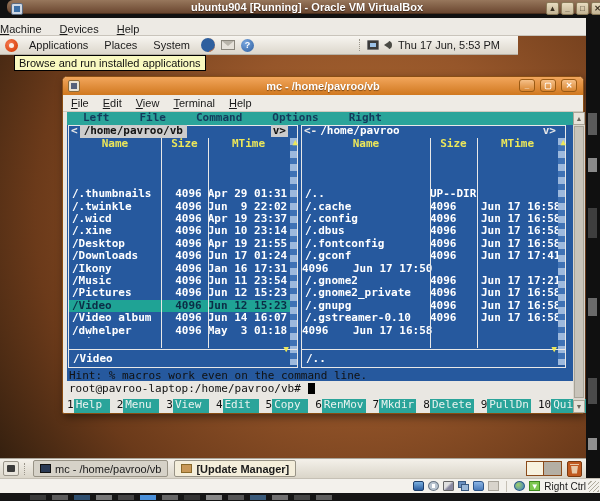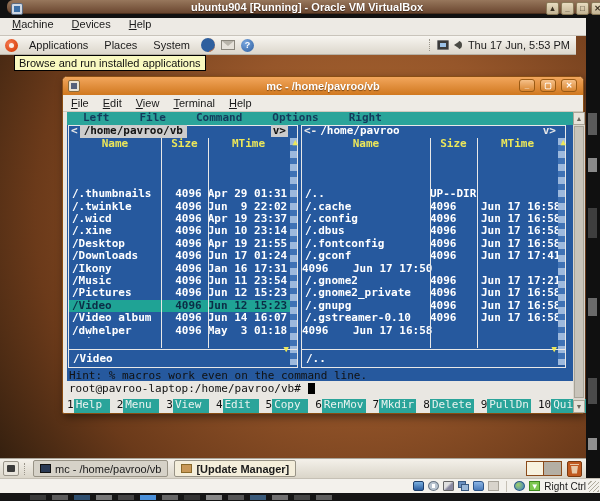--- a/index.html
+++ b/index.html
@@ -13,48 +13,48 @@
     display:flex;align-items:center;color:#fff;font-weight:bold;border-radius:6px;}
   .vbox-title{position:absolute;left:0;right:0;text-align:center;font-size:11px;
     text-shadow:0 1px 1px #3a2414;}
   .vbox-appicon{position:absolute;left:4px;top:3px;width:12px;height:12px;border-radius:2px;
     background:#cfd8e4;border:1px solid #5a6a80;}
   .vbox-appicon:after{content:"";position:absolute;left:2px;top:2px;width:6px;height:6px;background:#3b6ea5;}
   .wbtns{position:absolute;right:3px;top:2px;display:flex;gap:2px;}
   .wbtn{width:13px;height:13px;background:linear-gradient(#e8dcc0,#c3b393);border:1px solid #8a7a58;
     border-radius:2px;color:#3a3020;font-size:8px;line-height:11px;text-align:center;font-weight:bold;}
   .vbox-menubar{position:absolute;left:0;top:18px;width:586px;height:18px;background:#edeae4;
-    border-bottom:1px solid #c9c4bb;display:flex;align-items:flex-start;gap:18px;padding-left:12px;color:#1a1a1a;}
+    border-bottom:1px solid #c9c4bb;display:flex;align-items:flex-end;gap:18px;padding-left:0;color:#1a1a1a;}
   .hostmenu{display:inline-block;}
   .hostmenu::first-letter{text-decoration:underline;}
 
   
   .desktop{position:absolute;left:0;top:36px;width:586px;height:422px;
     background:radial-gradient(circle at 62% 42%,#b06c30 0%,#96562a 40%,#6b3a1a 75%,#35200f 100%);}
   .desktop-label{position:absolute;left:72px;top:92px;color:#f5f2ea;font-size:10px;line-height:13px;
     text-shadow:0 1px 1px #000;text-align:right;width:40px;}
 
   
-  .gnome-panel{position:absolute;left:0;top:36px;width:576px;height:19px;
+  .gnome-panel{position:absolute;left:0;top:36px;width:518px;height:19px;
     background:linear-gradient(#f7f5f0,#dcd7cc);border-bottom:1px solid #b6b1a6;
     display:flex;align-items:center;color:#1a1a1a;}
   .gp-left{display:flex;align-items:center;gap:6px;padding-left:5px;}
   .gp-menu{padding:0 5px;font-size:11px;}
   .ubuntu-logo{width:13px;height:13px;border-radius:50%;
     background:radial-gradient(circle at 35% 35%,#f47850,#dd4814 70%);position:relative;}
   .ubuntu-logo:after{content:"";position:absolute;left:4px;top:4px;width:5px;height:5px;border-radius:50%;background:#fbeee6;}
   .ff-icon{width:14px;height:14px;border-radius:50%;background:#2e5f9e;position:relative;overflow:hidden;}
   .ff-icon:after{content:"";position:absolute;left:-2px;top:-3px;width:13px;height:13px;border-radius:50%;
     border:3px solid #e8762c;border-left-color:transparent;border-bottom-color:transparent;transform:rotate(40deg);}
   .mail-icon{width:14px;height:10px;background:#e6e2da;border:1px solid #8a867c;position:relative;}
   .mail-icon:after{content:"";position:absolute;left:0;top:0;border-left:6px solid transparent;
     border-right:6px solid transparent;border-top:5px solid #b8b4aa;}
   .help-icon{width:13px;height:13px;border-radius:50%;background:radial-gradient(circle at 35% 30%,#7aa8e0,#2c5d9e);
     color:#fff;font-size:9px;font-weight:bold;text-align:center;line-height:13px;}
-  .gp-right{margin-left:auto;display:flex;align-items:center;gap:5px;padding-right:6px;}
+  .gp-right{margin-left:auto;display:flex;align-items:center;gap:5px;padding-right:18px;}
   .sep-dots{width:3px;height:12px;border-left:1px dotted #9a958a;}
   .nm-icon{width:12px;height:10px;background:#3a3a3a;border:1px solid #777;border-radius:1px;position:relative;}
   .nm-icon:after{content:"";position:absolute;left:2px;top:2px;width:6px;height:4px;background:#9cc2e8;}
   .vol-icon{width:0;height:0;border-top:4px solid transparent;border-bottom:4px solid transparent;
     border-right:6px solid #4a4a44;position:relative;margin-right:3px;}
   .vol-icon:after{content:"";position:absolute;left:1px;top:-4px;width:5px;height:8px;
     border-right:2px solid #4a4a44;border-radius:0 5px 5px 0;}
   .clock{font-size:11px;white-space:nowrap;}
 
   .tooltip{position:absolute;left:14px;top:55px;background:#f9f9c0;border:1px solid #000;

